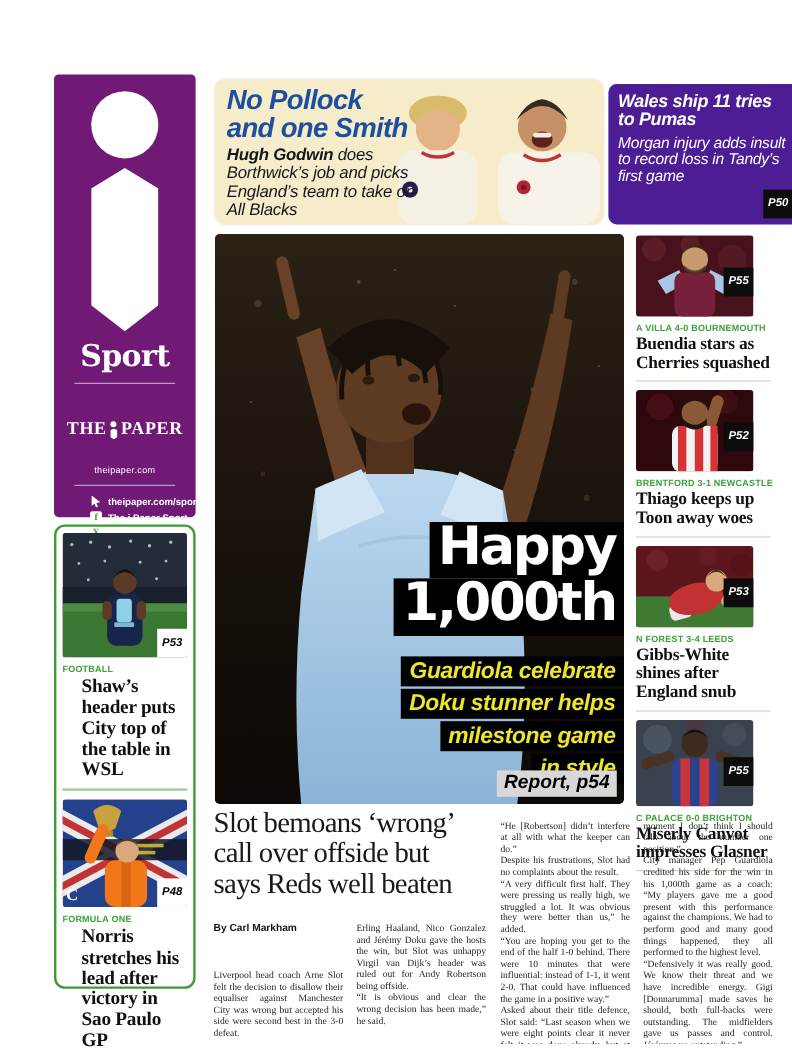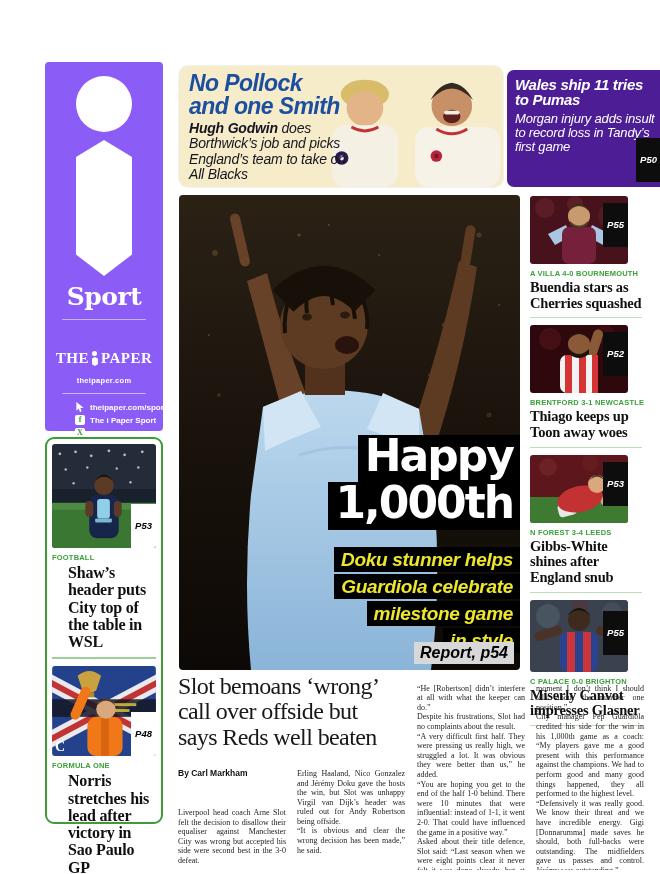--- a/index.html
+++ b/index.html
@@ -1,47 +1,47 @@
 <!DOCTYPE html>
 <html><head>
 <meta charset="utf-8">
 <style>
   html,body{margin:0;padding:0;background:#fff;}
   .page{position:relative;width:660px;height:874px;background:#ffffff;overflow:hidden;
         font-family:"Liberation Sans",sans-serif;color:#141414;}
 
   
   #logo-panel{position:absolute;left:45px;top:62px;width:118px;height:369px;
-    background:#8b5cf6;border-radius:4px;text-align:center;}
+    background:#701a75;border-radius:4px;text-align:center;}
   .ilogo-dot{width:56px;height:56px;border-radius:50%;background:#fff;margin:14px auto 8px;}
   .ilogo-stem{display:block;width:56px;height:136px;margin:0 auto;}
   .sport-title{font-family:"DejaVu Serif",serif;font-weight:bold;color:#fff;
     font-size:25px;margin-top:6px;letter-spacing:-0.5px;}
   .logo-rule{width:84px;border-top:1px solid rgba(255,255,255,.55);margin:8px auto;}
   .masthead{color:#fff;font-family:"Liberation Serif",serif;font-weight:bold;
     font-size:15px;letter-spacing:.5px;display:flex;align-items:center;justify-content:center;gap:3px;margin-top:30px;}
   .mini-i{display:inline-flex;flex-direction:column;align-items:center;gap:1px;}
   .mini-dot{width:5px;height:5px;border-radius:50%;background:#fff;}
   .mini-stem{width:6px;height:9px;background:#fff;
     clip-path:polygon(0 18%,50% 0,100% 18%,100% 80%,50% 100%,0 80%);}
-  .site{color:#fff;font-size:7.5px;font-weight:bold;margin-top:9px;letter-spacing:.3px;}
+  .site{color:#fff;font-size:7.5px;font-weight:normal;margin-top:20px;letter-spacing:.3px;}
   .social{margin-top:6px;text-align:left;padding-left:14px;margin-left:16px;}
   .social-row{display:flex;align-items:center;gap:5px;color:#fff;font-size:8px;
     font-weight:bold;margin-top:3px;}
   .s-box{width:10px;height:10px;background:#fff;border-radius:2px;color:#3f9b37;
     font-size:8px;line-height:10px;text-align:center;font-weight:bold;flex:0 0 auto;
     font-family:"Liberation Serif",serif;}
   .s-cursor{width:10px;height:10px;flex:0 0 auto;}
 
   
   #left-card{position:absolute;left:45px;top:437px;width:118px;height:387px;
     border:2px solid #3f9b37;border-radius:9px;box-sizing:border-box;padding:5px 5px 0;}
   .card-photo{position:relative;width:104px;border-radius:3px;overflow:hidden;}
   .card-photo svg{display:block;}
-  .badge{font-size:9.5px;font-weight:bold;font-style:italic;padding:16px 4px;line-height:1.25;}
+  .badge{font-size:9.5px;font-weight:bold;font-style:italic;padding:6px 4px;line-height:1.25;}
   .badge-light{position:absolute;right:0;bottom:0;background:#fff;color:#000;}
   .badge-dark{position:absolute;right:0;bottom:17px;background:#0d0d0d;color:#fff;}
   .kicker{color:#3aa13a;font-size:7.5px;font-weight:bold;letter-spacing:.2px;margin:5px 0 2px;}
   .card-headline{font-family:"Liberation Serif",serif;font-weight:bold;font-size:16px;
     line-height:1.08;letter-spacing:-.2px;color:#101010;margin-left:16px;}
   .card-divider{border-top:2px solid #9fcf98;margin:7px 0;}
   .photo-credit{position:absolute;left:3px;bottom:1px;color:#fff;font-size:14px;
     font-weight:bold;font-family:"Liberation Serif",serif;}
 
   
@@ -285,22 +285,22 @@
       <ellipse cx="166" cy="120" rx="5" ry="3.5" fill="#2b1a10"></ellipse>
       <circle cx="228" cy="300" r="10" fill="#c4281e"></circle>
       <circle cx="228" cy="300" r="4" fill="#141414"></circle>
       <path d="M120 260 Q170 244 220 262" stroke="#9cc0de" stroke-width="3" fill="none" opacity=".7"></path>
     </svg>
     <div class="lead-headline">
       <div>Happy</div>
       <div>1,000th</div>
     </div>
     <div class="lead-standfirst">
+      <div>Guardiola celebrate</div>
       <div>Doku stunner helps</div>
-      <div>Guardiola celebrate</div>
       <div>milestone game</div>
       <div>in style</div>
     </div>
     <span class="report-badge">Report, p54</span>
   </div>
 
   <div id="right-rail">
 
     <div class="rail-story">
       <div class="rail-photo">

